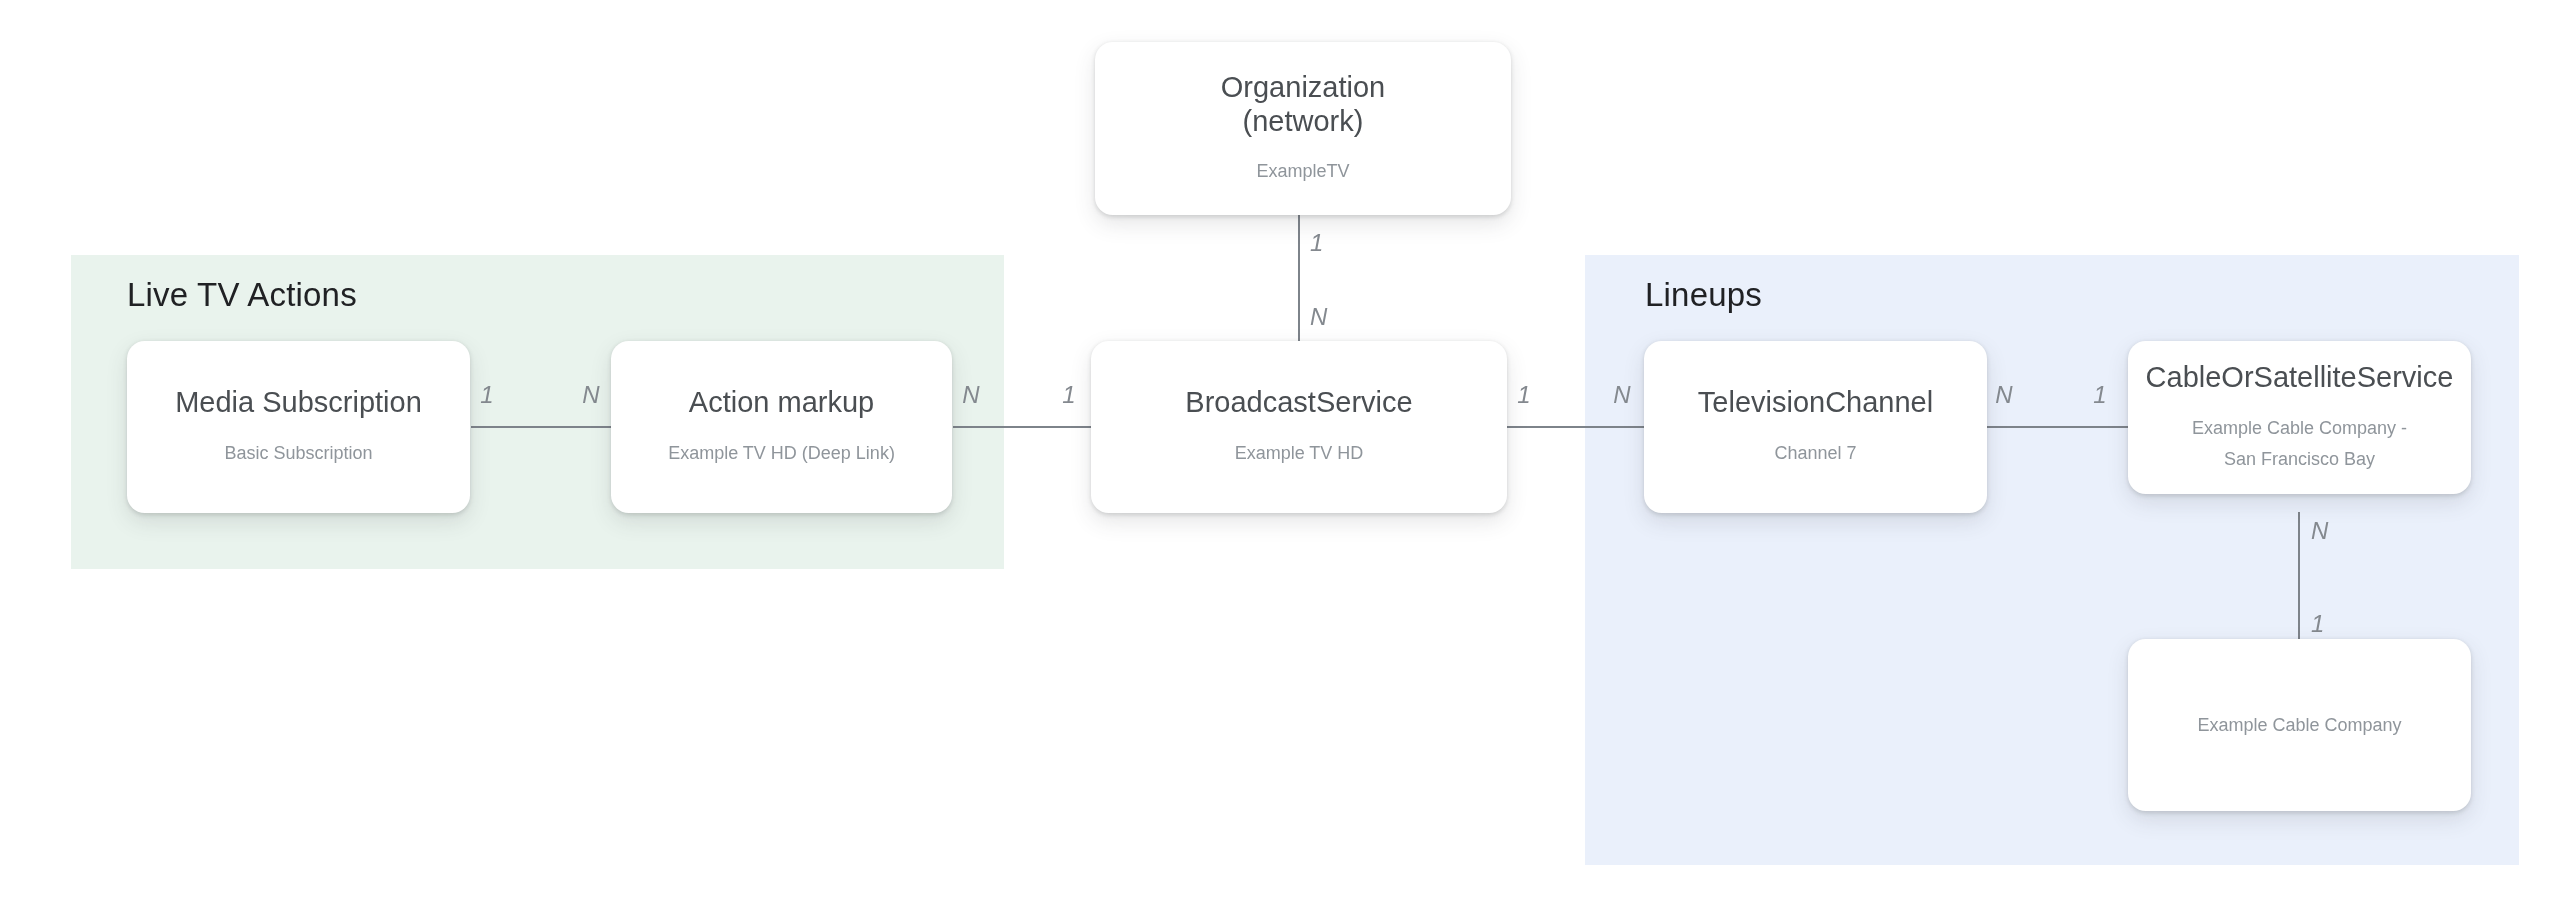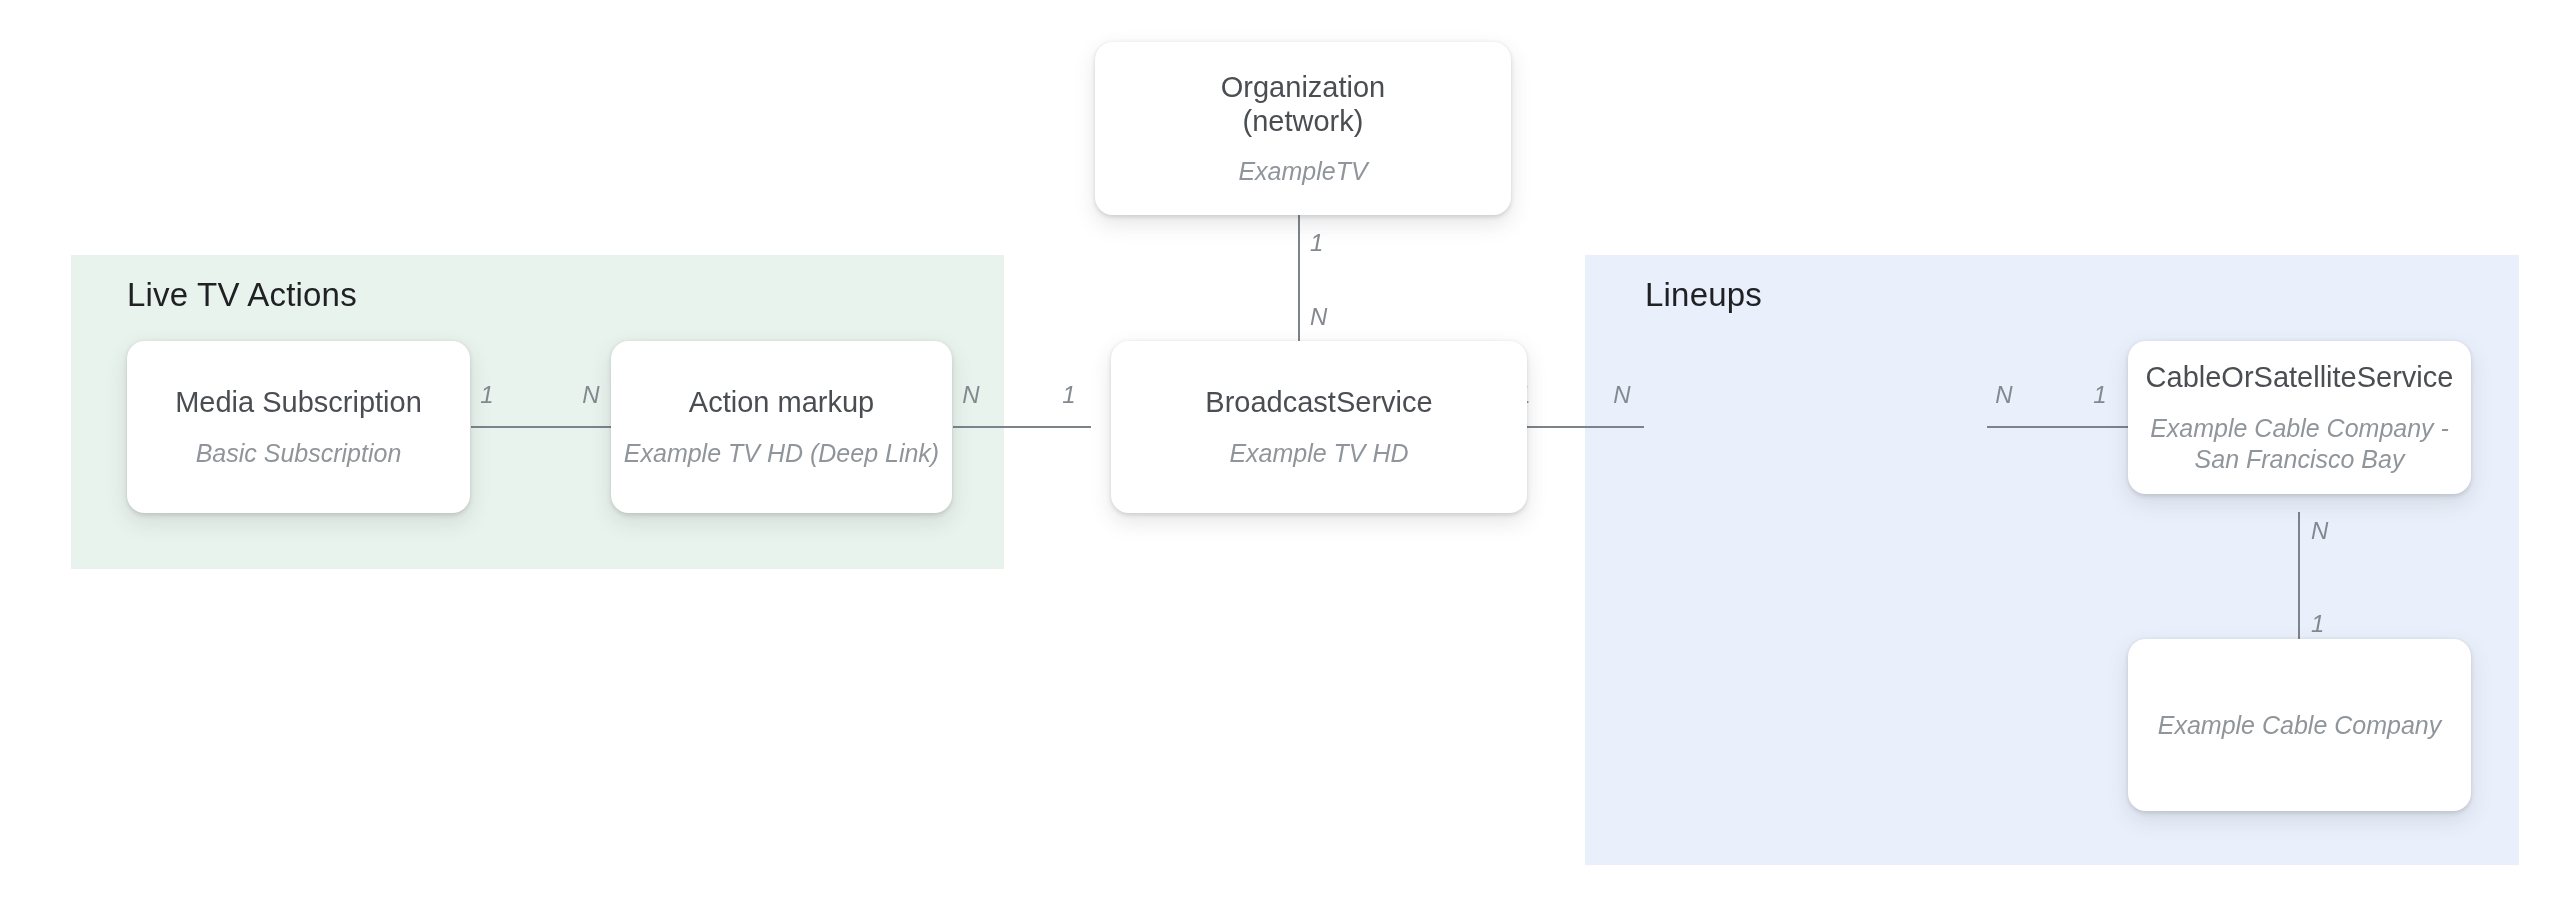--- a/index.html
+++ b/index.html
@@ -33,26 +33,26 @@
     border-radius: 17.7px;
     box-shadow: 0 1.8px 4.4px rgba(60,64,67,0.18), 0 8.8px 21px rgba(60,64,67,0.13);
     display: flex;
     flex-direction: column;
     align-items: center;
     justify-content: center;
     gap: 18.6px;
     text-align: center;
   }
   .node-title    { font-size: 29px; line-height: 34px; color: var(--title-color, #4a4e52); white-space: nowrap; }
-  .node-subtitle { font-size: 25px; line-height: 31px; color: var(--subtitle-color, #8f959b); white-space: nowrap; font-style: italic; }
+  .node-subtitle { font-size: 18px; line-height: 31px; color: var(--subtitle-color, #8f959b); white-space: nowrap; }
 
   #node-media-subscription   { left: 127px;  top: 341px; width: 343px; height: 172px; }
   #node-action-markup        { left: 611px;  top: 341px; width: 341px; height: 172px; }
   #node-org-network          { left: 1095px; top: 42px;  width: 416px; height: 173px; }
-  #node-broadcast-service    { left: 1091px; top: 341px; width: 416px; height: 172px; margin-left: 20px; }
+  #node-broadcast-service    { left: 1091px; top: 341px; width: 416px; height: 172px; }
   #node-television-channel   { left: 1644px; top: 341px; width: 343px; height: 172px; }
   #node-cable-or-satellite   { left: 2128px; top: 341px; width: 343px; height: 153px; }
   #node-org-operator         { left: 2128px; top: 639px; width: 343px; height: 172px; }
 
   
   .hline { position: absolute; height: 1.8px; background: var(--line-color, #7d838a); }
   .vline { position: absolute; width: 1.8px;  background: var(--line-color, #7d838a); }
   #line-media-action       { left: 471px;  top: 426px; width: 141px; }
   #line-action-broadcast   { left: 953px; top: 426px; width: 138px; }
   #line-broadcast-channel  { left: 1507px; top: 426px; width: 137px; }
@@ -136,20 +136,24 @@
   <div class="node" id="node-media-subscription">
     <div class="node-title">Media Subscription</div>
     <div class="node-subtitle">Basic Subscription</div>
   </div>
 
   <div class="node" id="node-broadcast-service">
     <div class="node-title">BroadcastService</div>
     <div class="node-subtitle">Example TV HD</div>
   </div>
 
+  <div class="node" id="node-television-channel">
+    <div class="node-title">TelevisionChannel</div>
+    <div class="node-subtitle">Channel 7</div>
+  </div>
 
   <div class="node" id="node-cable-or-satellite">
     <div class="node-title">CableOrSatelliteService</div>
     <div>
       <div class="node-subtitle">Example Cable Company -</div>
       <div class="node-subtitle">San Francisco Bay</div>
     </div>
   </div>
 
   <div class="node" id="node-org-operator">

